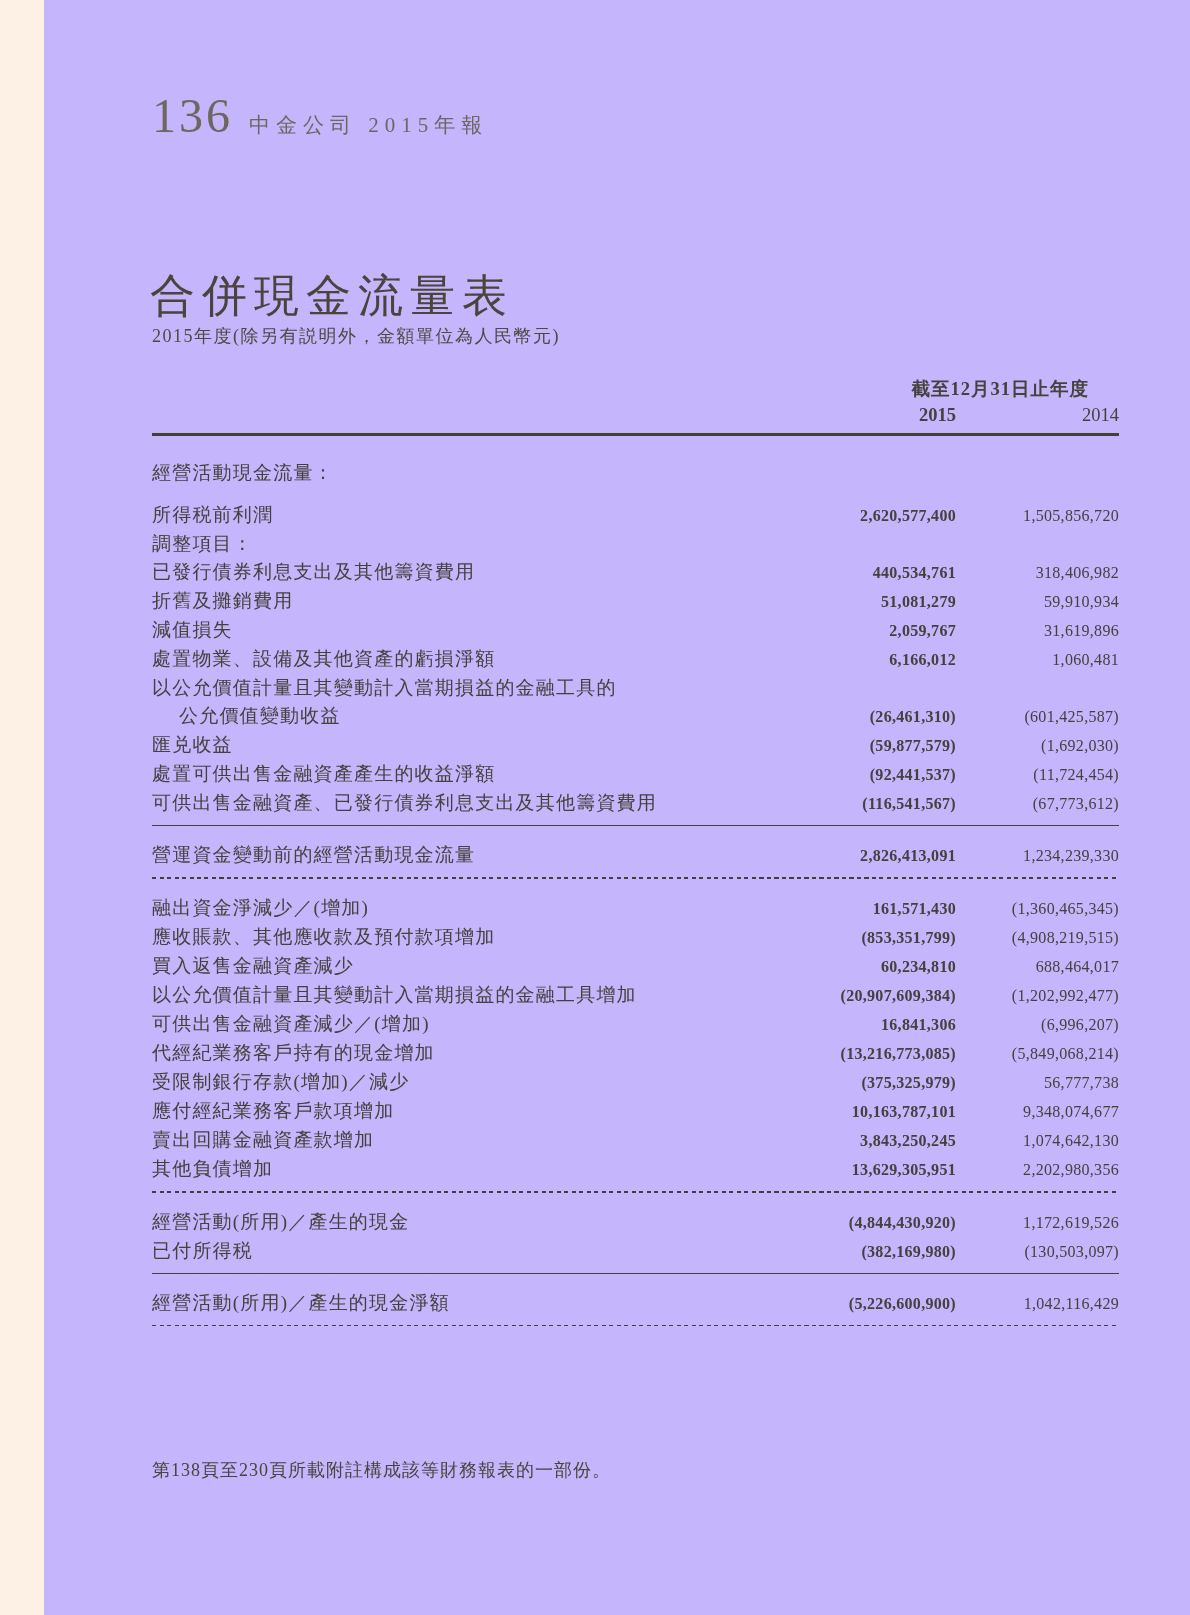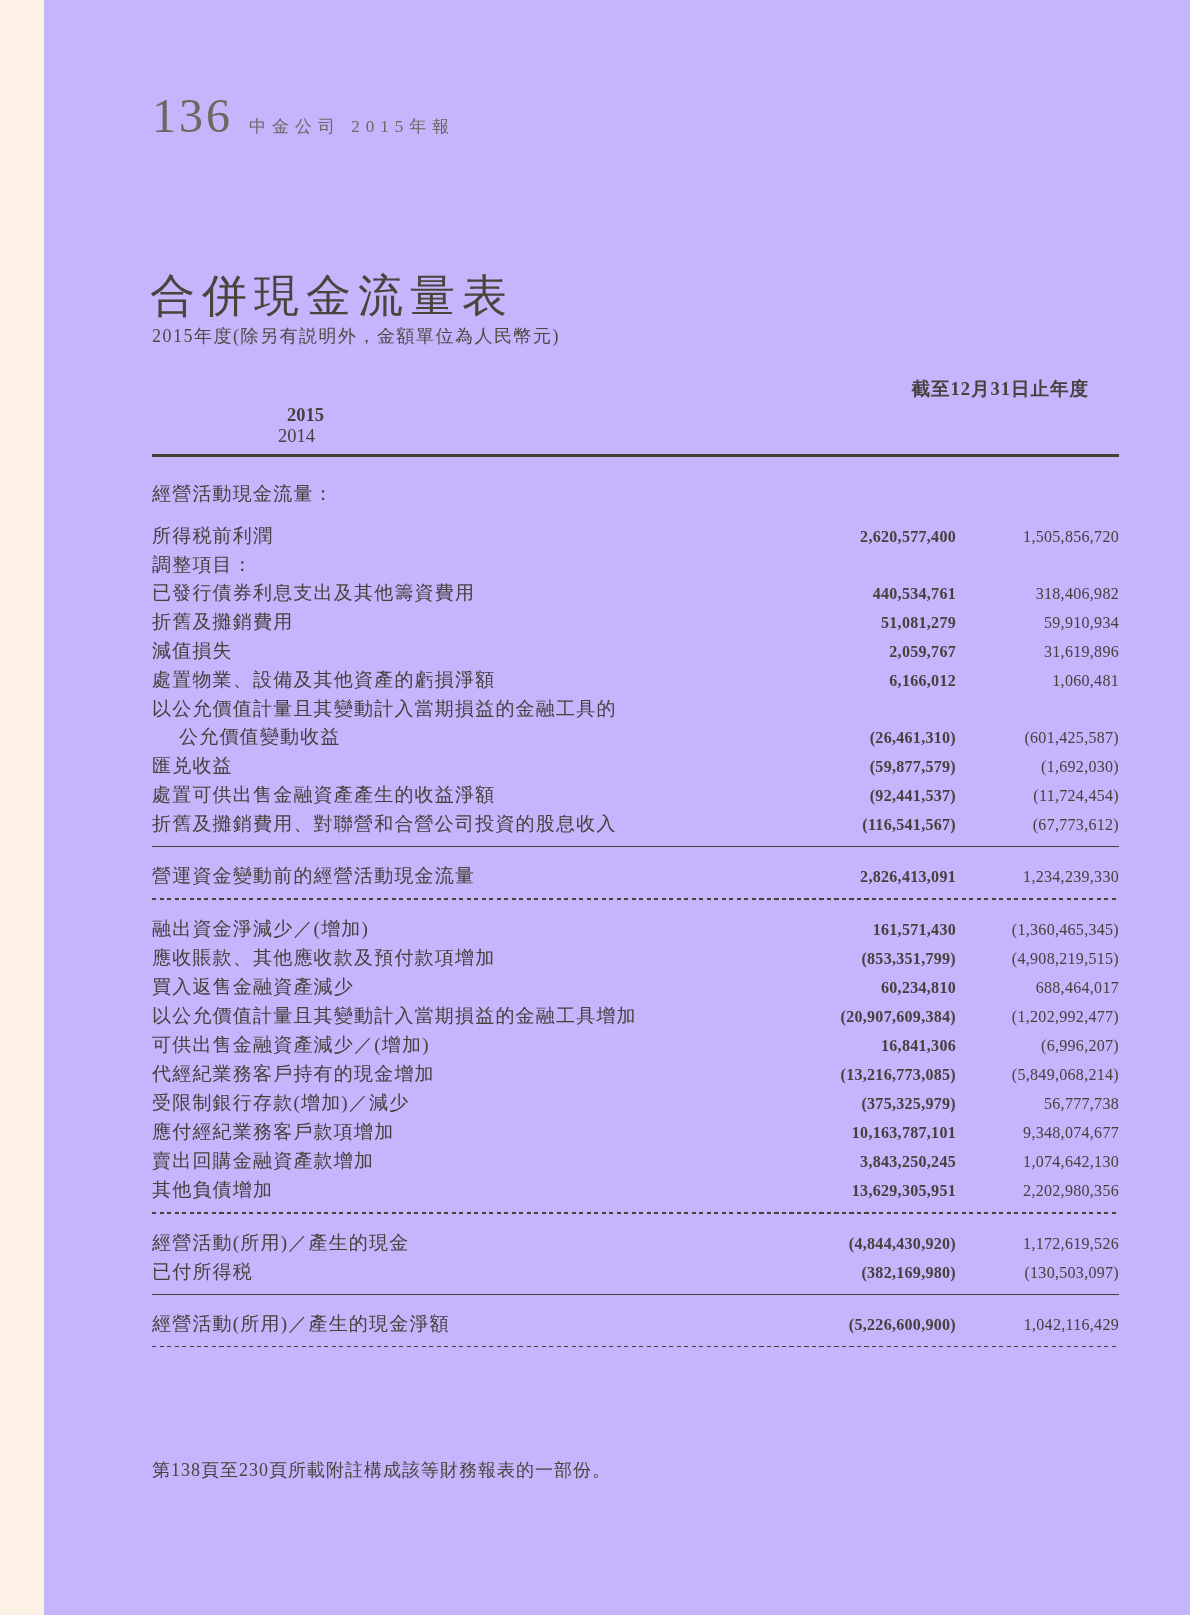--- a/index.html
+++ b/index.html
@@ -15,41 +15,41 @@
     overflow:hidden;
     margin-left:44px;
   }
   
   .page-header {
     position:absolute; top:92px; left:108px;
     display:flex; align-items:baseline; gap:16px;
     color:#6e675f;
   }
   .page-number { font-size:48px; letter-spacing:3px; line-height:1; }
-  .report-name { font-size:17px; letter-spacing:6px; }
+  .report-name { font-size:21px; letter-spacing:6px; }
 
   
   .stmt-title {
     position:absolute; top:266px; left:106px;
     font-size:45px; letter-spacing:7px; color:#4a443c;
   }
   .stmt-subtitle {
     position:absolute; top:324px; left:108px;
     font-size:18px; letter-spacing:1.5px; color:#4f4941;
   }
 
   
   .table {
     position:absolute; top:376px; left:108px; width:967px;
   }
   .period-header {
     text-align:right; padding-right:30px;
     font-weight:bold; font-size:18.5px; letter-spacing:1px;
   }
-  .years-row { display:flex; align-items:baseline; margin-top:4px;flex-direction:column; }
+  .years-row { display:flex; align-items:baseline; margin-top:4px; }
   .years-row .flex-fill { flex:1; }
   .col-2015-head { width:172px; text-align:right; font-weight:bold; font-size:18.5px; }
   .col-2014-head { width:163px; text-align:right; font-size:18.5px; }
   .head-rule { border:none; border-top:3px solid #453f37; margin:7px 0 0 0; }
 
   .rows { padding-top:23px; }
   .row { display:flex; align-items:baseline; line-height:28px; }
   .row .label { flex:1; font-size:19px; letter-spacing:1.2px; }
   .row .label.indent { padding-left:27px; }
   .row .val { font-size:16px; letter-spacing:0.3px; }
@@ -151,21 +151,21 @@
     <span class="val v2014">(1,692,030)</span>
   </div>
 
   <div class="row">
     <span class="label">處置可供出售金融資產產生的收益淨額</span>
     <span class="val v2015">(92,441,537)</span>
     <span class="val v2014">(11,724,454)</span>
   </div>
 
   <div class="row">
-    <span class="label">折舊及攤銷費用、對聯營和合營公司投資的股息收入</span>
+    <span class="label">可供出售金融資產、已發行債券利息支出及其他籌資費用</span>
     <span class="val v2015">(116,541,567)</span>
     <span class="val v2014">(67,773,612)</span>
   </div>
 <div class="rule solid"></div>
   <div class="row">
     <span class="label">營運資金變動前的經營活動現金流量</span>
     <span class="val v2015">2,826,413,091</span>
     <span class="val v2014">1,234,239,330</span>
   </div>
 <div class="rule dashed"></div>

